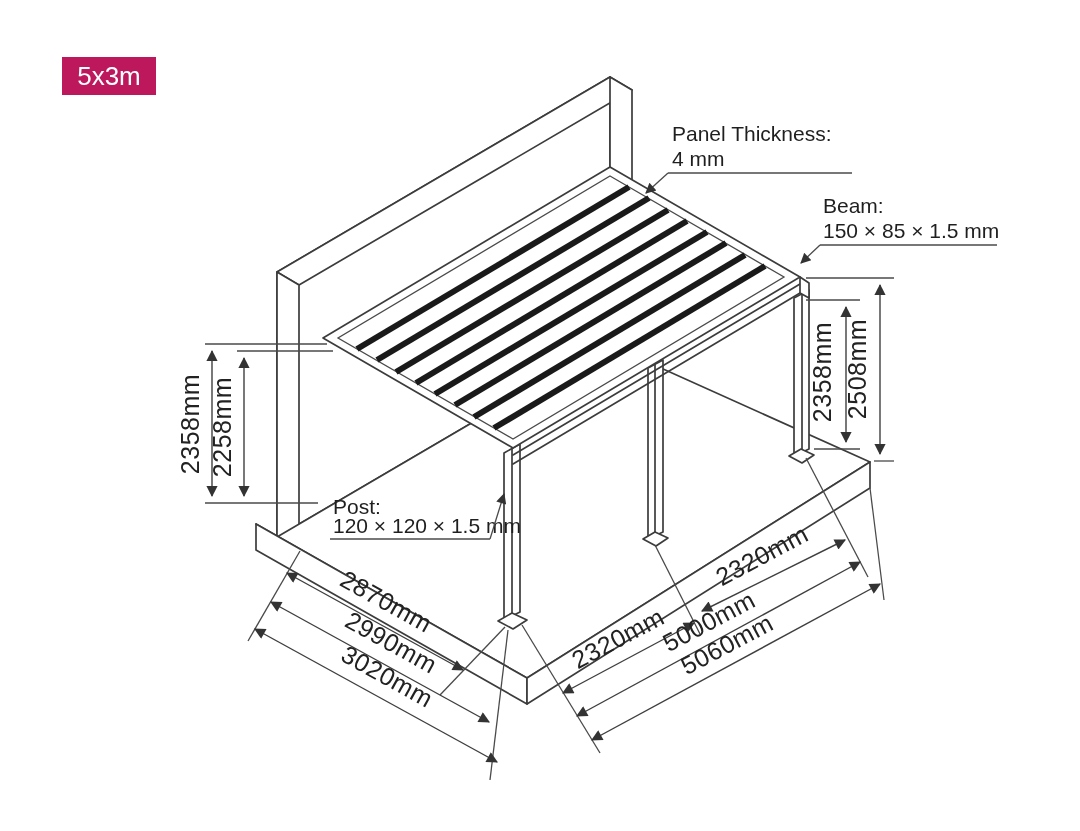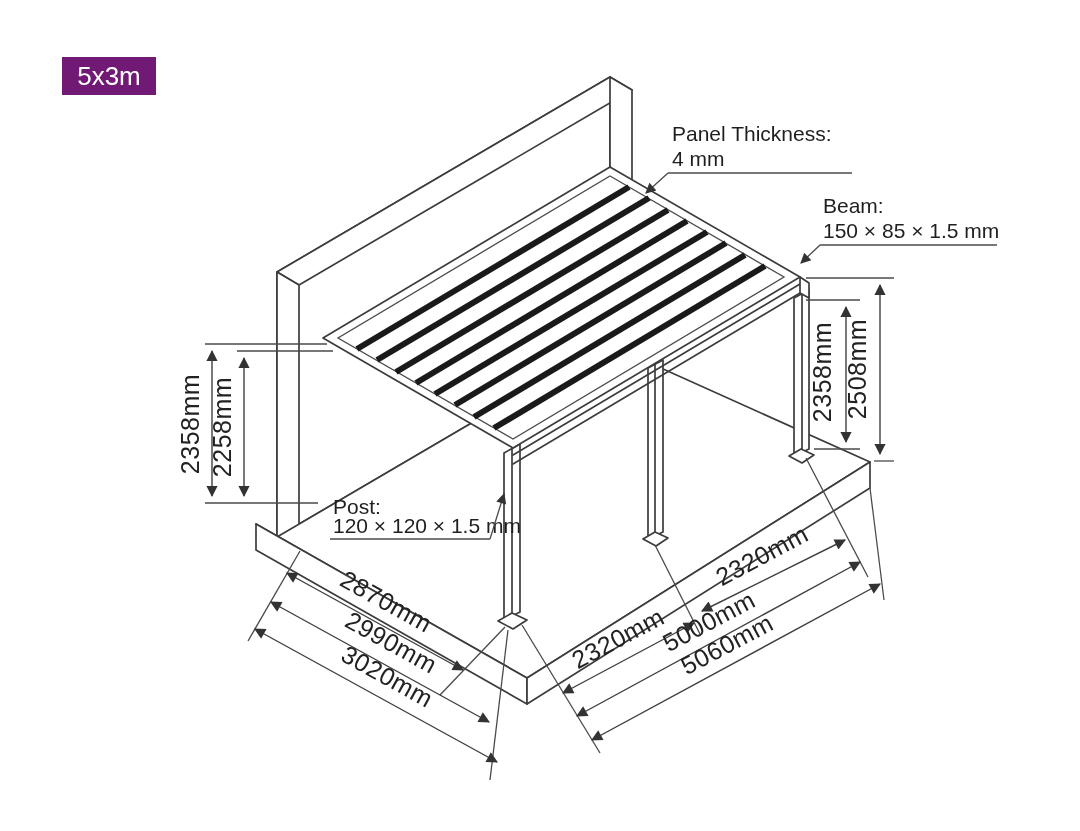--- a/index.html
+++ b/index.html
@@ -6,21 +6,21 @@
   .stage{position:relative;width:1080px;height:831px;background:#fff;overflow:hidden;
          font-family:"Liberation Sans", sans-serif;}
   svg{position:absolute;left:0;top:0;}
   .outline{fill:#ffffff;stroke:#3c3c3c;stroke-width:1.7;stroke-linejoin:round;}
   .edge{fill:none;stroke:#3c3c3c;stroke-width:1.7;stroke-linejoin:round;stroke-linecap:round;}
   .thin{fill:none;stroke:#4a4a4a;stroke-width:1.3;}
   .dim{fill:none;stroke:#3f3f3f;stroke-width:1.4;}
   .strip{stroke:#1a1a1a;stroke-width:6;stroke-linecap:butt;}
   .dimtext{font-size:25px;fill:#222;letter-spacing:0.5px;}
   .anntext{font-size:21px;fill:#1f1f1f;}
-  .badge{position:absolute;left:62px;top:57px;width:94px;height:38px;background:#701a75;
+  .badge{position:absolute;left:62px;top:57px;width:94px;height:38px;background:#be185d;
          color:#fff;font-size:26px;display:flex;align-items:center;justify-content:center;}
 </style>
 </head>
 <body>
 
 <div class="stage">
 
   <svg width="1080" height="831" viewBox="0 0 1080 831">
     <defs>
       <marker id="arr" viewBox="0 0 10 10" refX="9" refY="5" markerWidth="10" markerHeight="8" orient="auto-start-reverse">

